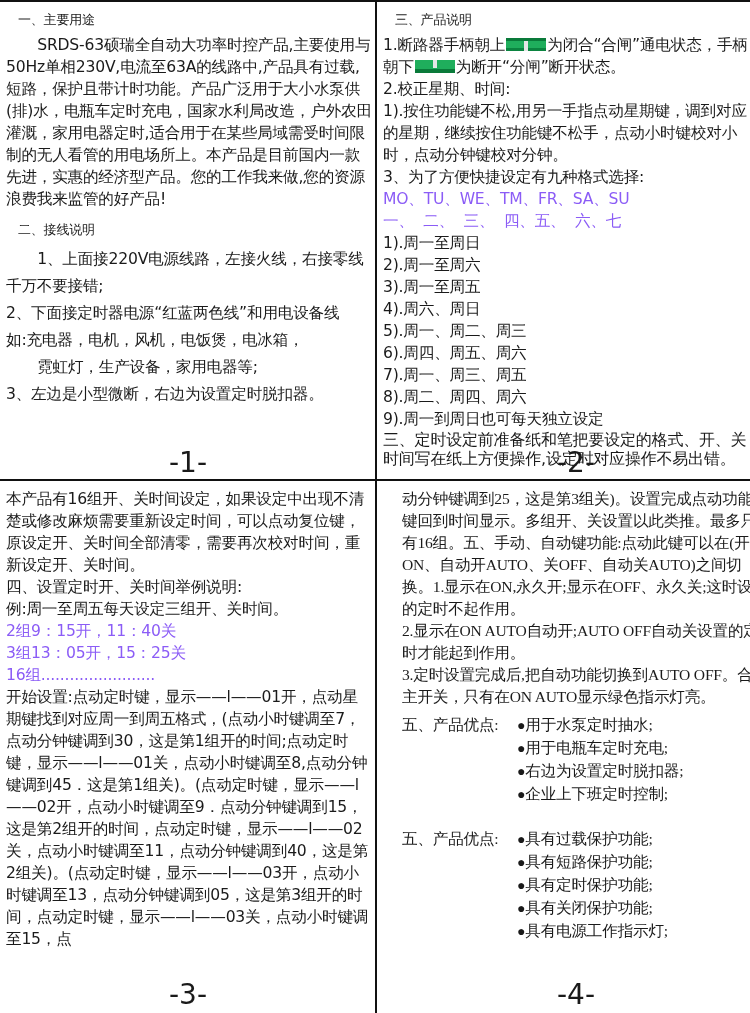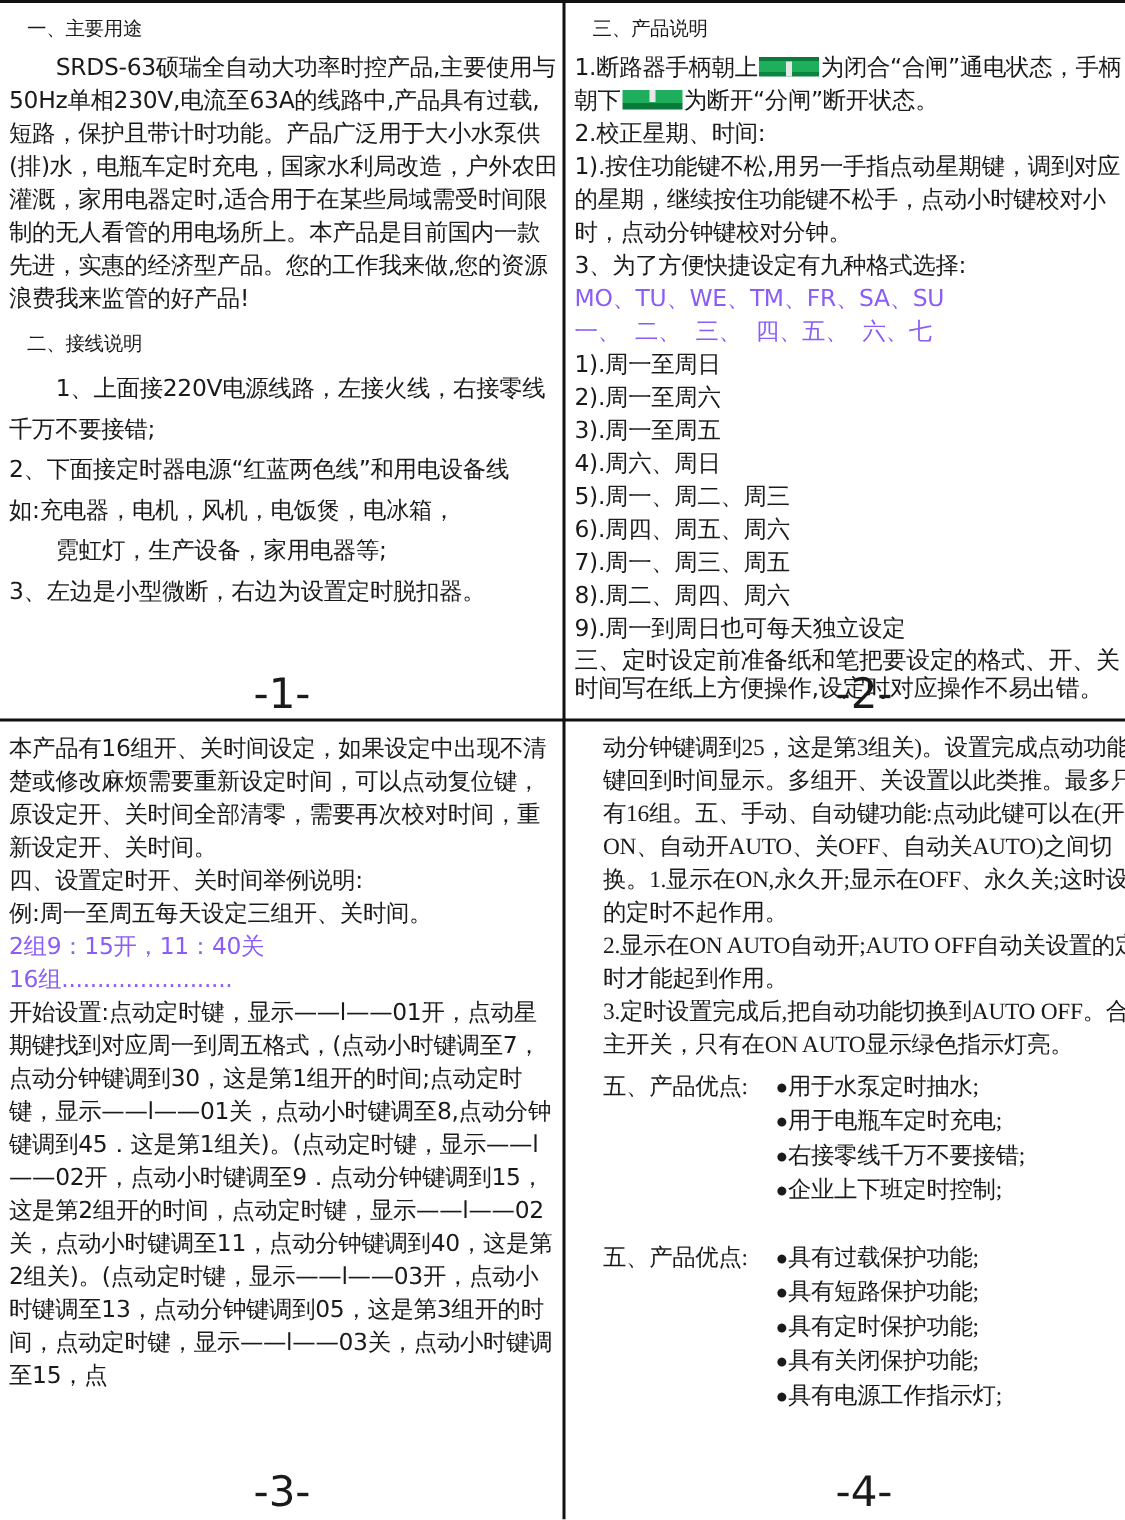--- a/index.html
+++ b/index.html
@@ -77,35 +77,36 @@
     <p class="para">9).周一到周日也可每天独立设定</p>
     <p class="para small">三、定时设定前准备纸和笔把要设定的格式、开、关时间写在纸上方便操作,设定时对应操作不易出错。</p>
   </div>
   <div class="pagenum pn2">-2-</div>
 
   <div class="panel p3">
     <p class="para">本产品有16组开、关时间设定，如果设定中出现不清楚或修改麻烦需要重新设定时间，可以点动复位键，原设定开、关时间全部清零，需要再次校对时间，重新设定开、关时间。</p>
     <p class="para">四、设置定时开、关时间举例说明:</p>
     <p class="para">例:周一至周五每天设定三组开、关时间。</p>
     <p class="para red">2组9：15开，11：40关</p>
+    <p class="para red">3组13：05开，15：25关</p>
     <p class="para red">16组........................</p>
     <p class="para">开始设置:点动定时键，显示——l——01开，点动星期键找到对应周一到周五格式，(点动小时键调至7，点动分钟键调到30，这是第1组开的时间;点动定时键，显示——l——01关，点动小时键调至8,点动分钟键调到45．这是第1组关)。(点动定时键，显示——l——02开，点动小时键调至9．点动分钟键调到15，这是第2组开的时间，点动定时键，显示——l——02关，点动小时键调至11，点动分钟键调到40，这是第2组关)。(点动定时键，显示——l——03开，点动小时键调至13，点动分钟键调到05，这是第3组开的时间，点动定时键，显示——l——03关，点动小时键调至15，点</p>
   </div>
   <div class="pagenum pn3">-3-</div>
 
   <div class="panel p4">
     <p class="para">动分钟键调到25，这是第3组关)。设置完成点动功能键回到时间显示。多组开、关设置以此类推。最多只有16组。五、手动、自动键功能:点动此键可以在(开ON、自动开AUTO、关OFF、自动关AUTO)之间切换。1.显示在ON,永久开;显示在OFF、永久关;这时设置的定时不起作用。</p>
     <p class="para">2.显示在ON AUTO自动开;AUTO OFF自动关设置的定时才能起到作用。</p>
     <p class="para">3.定时设置完成后,把自动功能切换到AUTO OFF。合上主开关，只有在ON AUTO显示绿色指示灯亮。</p>
 
     <div class="adv" style="margin-top:6px;">
       <span class="lbl">五、产品优点:</span>
       <span class="item"><span class="bullet">●</span><span>用于水泵定时抽水;</span></span>
       <span class="item"><span class="bullet">●</span><span>用于电瓶车定时充电;</span></span>
-      <span class="item"><span class="bullet">●</span><span>右接零线千万不要接错;</span></span>
+      <span class="item"><span class="bullet">●</span><span>右边为设置定时脱扣器;</span></span>
       <span class="item"><span class="bullet">●</span><span>企业上下班定时控制;</span></span>
     </div>
     <div class="gap"></div>
     <div class="adv">
       <span class="lbl">五、产品优点:</span>
       <span class="item"><span class="bullet">●</span><span>具有过载保护功能;</span></span>
       <span class="item"><span class="bullet">●</span><span>具有短路保护功能;</span></span>
       <span class="item"><span class="bullet">●</span><span>具有定时保护功能;</span></span>
       <span class="item"><span class="bullet">●</span><span>具有关闭保护功能;</span></span>
       <span class="item"><span class="bullet">●</span><span>具有电源工作指示灯;</span></span>

